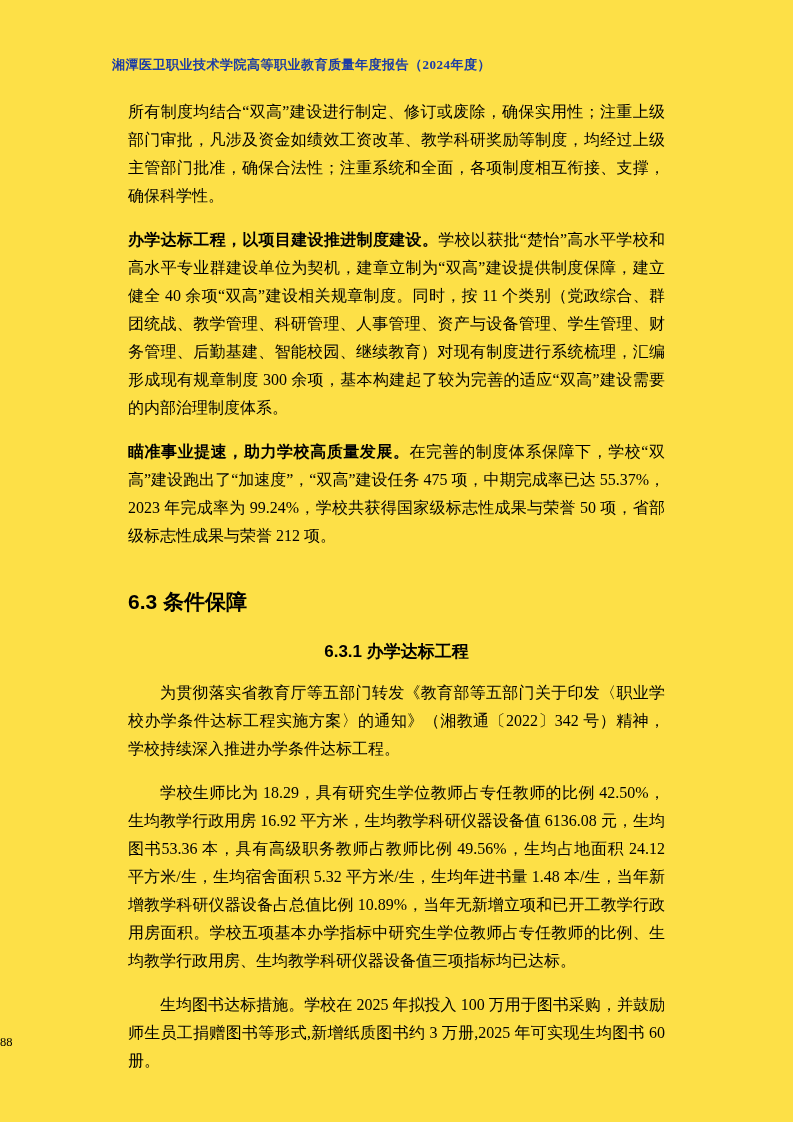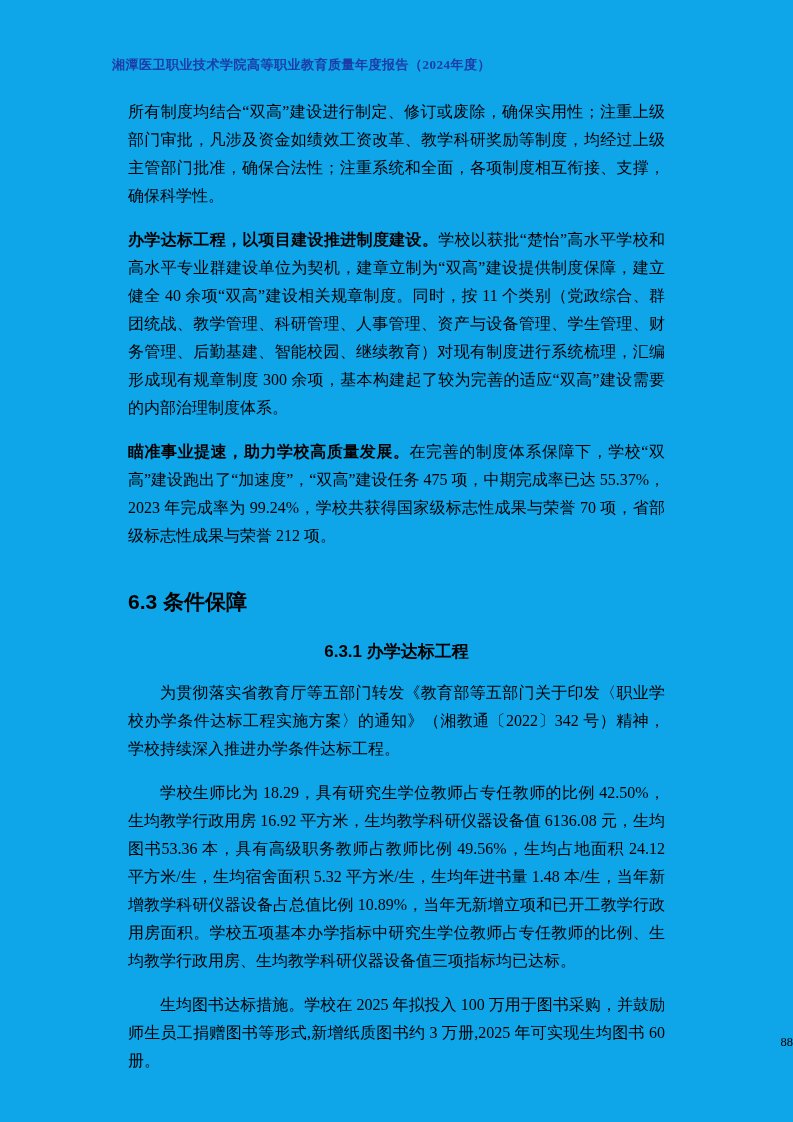--- a/index.html
+++ b/index.html
@@ -1,21 +1,21 @@
 <!DOCTYPE html>
 <html style="--header-color: #1c3ca6;"><head>
 <meta charset="utf-8">
 <style>
   * { box-sizing: border-box; }
   html, body { margin: 0; padding: 0; background: #e8e8e8; }
   .page {
     width: 793px;
     height: 1122px;
     margin: 0 auto;
-    background: #0ea5e9;
+    background: #fde047;
     position: relative;
     padding: 56px 112px 0 112px;
     font-family: "Liberation Serif", "DejaVu Serif", serif;
     color: #000000;
     overflow: hidden;
   }
   .doc-header {
     color: var(--header-color, #1c3ca6);
     font-weight: bold;
     font-size: 13px;
@@ -46,35 +46,35 @@
     font-weight: bold;
     margin: 24px 0 12px 0;
     color: #000;
     text-align: center;
   }
   .doc-footer {
     position: absolute;
     bottom: 72px;
     left: 0;
     right: 0;
-    text-align: right;
+    text-align: left;
     font-size: 12.5px;
     color: #000;
   }
 </style>
 </head>
 <body>
 
 <div class="page">
   <div class="doc-header">湘潭医卫职业技术学院高等职业教育质量年度报告（2024年度）</div>
 
   <div class="doc-content">
       <p class="para"><span class="seg">所有制度均结合“双高”建设进行制定、修订或废除，确保实用性；注重上级部门审批，凡涉及资金如绩效工资改革、教学科研奖励等制度，均经过上级主管部门批准，确保合法性；注重系统和全面，各项制度相互衔接、支撑，确保科学性。</span></p>
       <p class="para"><span class="seg-bold">办学达标工程，以项目建设推进制度建设。</span><span class="seg">学校以获批“楚怡”高水平学校和高水平专业群建设单位为契机，建章立制为“双高”建设提供制度保障，建立健全 40 余项“双高”建设相关规章制度。同时，按 11 个类别（党政综合、群团统战、教学管理、科研管理、人事管理、资产与设备管理、学生管理、财务管理、后勤基建、智能校园、继续教育）对现有制度进行系统梳理，汇编形成现有规章制度 300 余项，基本构建起了较为完善的适应“双高”建设需要的内部治理制度体系。</span></p>
-      <p class="para"><span class="seg-bold">瞄准事业提速，助力学校高质量发展。</span><span class="seg">在完善的制度体系保障下，学校“双高”建设跑出了“加速度”，“双高”建设任务 475 项，中期完成率已达 55.37%，2023 年完成率为 99.24%，学校共获得国家级标志性成果与荣誉 70 项，省部级标志性成果与荣誉 212 项。</span></p>
+      <p class="para"><span class="seg-bold">瞄准事业提速，助力学校高质量发展。</span><span class="seg">在完善的制度体系保障下，学校“双高”建设跑出了“加速度”，“双高”建设任务 475 项，中期完成率已达 55.37%，2023 年完成率为 99.24%，学校共获得国家级标志性成果与荣誉 50 项，省部级标志性成果与荣誉 212 项。</span></p>
       <h2 class="sec-heading">6.3 条件保障</h2>
       <h3 class="subsec-heading">6.3.1 办学达标工程</h3>
       <p class="para indent"><span class="seg">为贯彻落实省教育厅等五部门转发《教育部等五部门关于印发〈职业学校办学条件达标工程实施方案〉的通知》（湘教通〔2022〕342 号）精神，学校持续深入推进办学条件达标工程。</span></p>
       <p class="para indent"><span class="seg">学校生师比为 18.29，具有研究生学位教师占专任教师的比例 42.50%，生均教学行政用房 16.92 平方米，生均教学科研仪器设备值 6136.08 元，生均图书53.36 本，具有高级职务教师占教师比例 49.56%，生均占地面积 24.12 平方米/生，生均宿舍面积 5.32 平方米/生，生均年进书量 1.48 本/生，当年新增教学科研仪器设备占总值比例 10.89%，当年无新增立项和已开工教学行政用房面积。学校五项基本办学指标中研究生学位教师占专任教师的比例、生均教学行政用房、生均教学科研仪器设备值三项指标均已达标。</span></p>
       <p class="para indent"><span class="seg">生均图书达标措施。学校在 2025 年拟投入 100 万用于图书采购，并鼓励师生员工捐赠图书等形式,新增纸质图书约 3 万册,2025 年可实现生均图书 60 册。</span></p>
     </div>
 
   <div class="doc-footer">88</div>
 </div>
 

